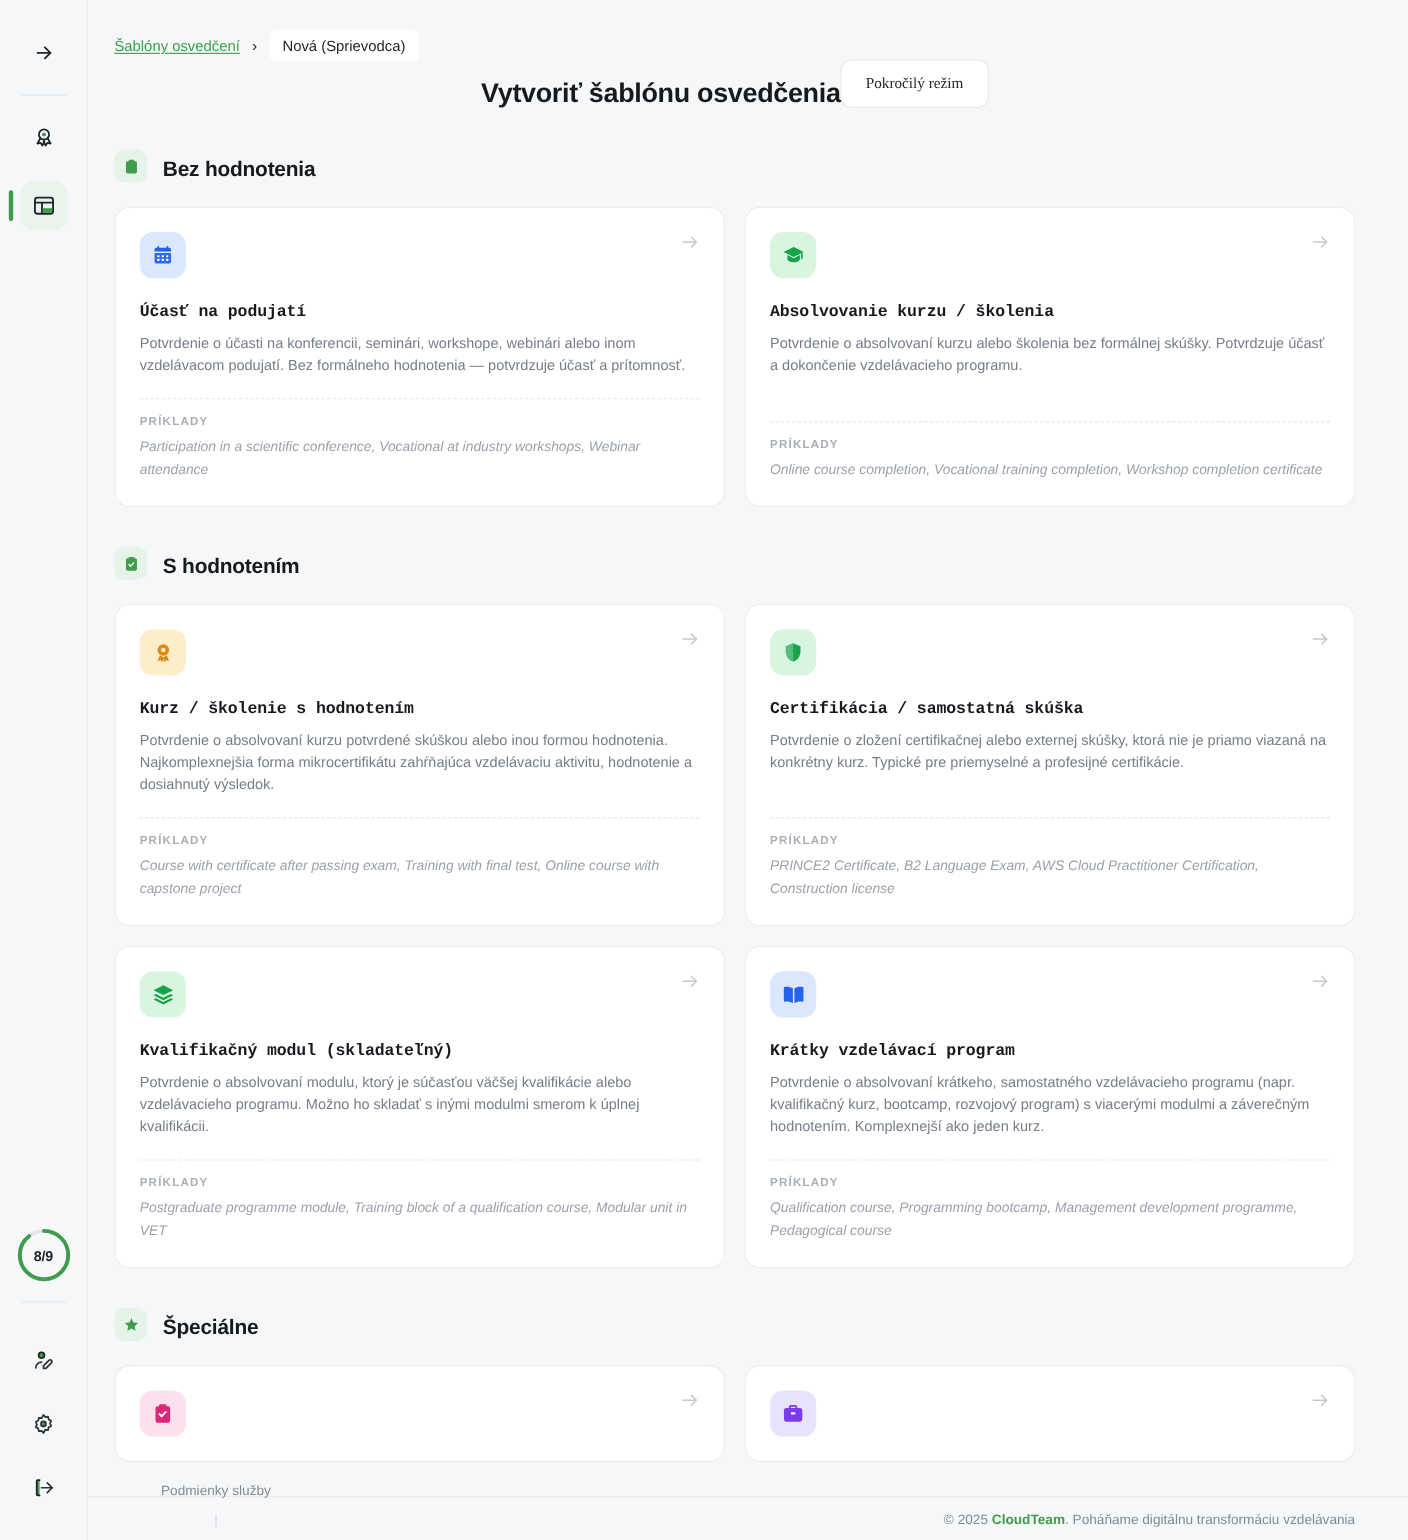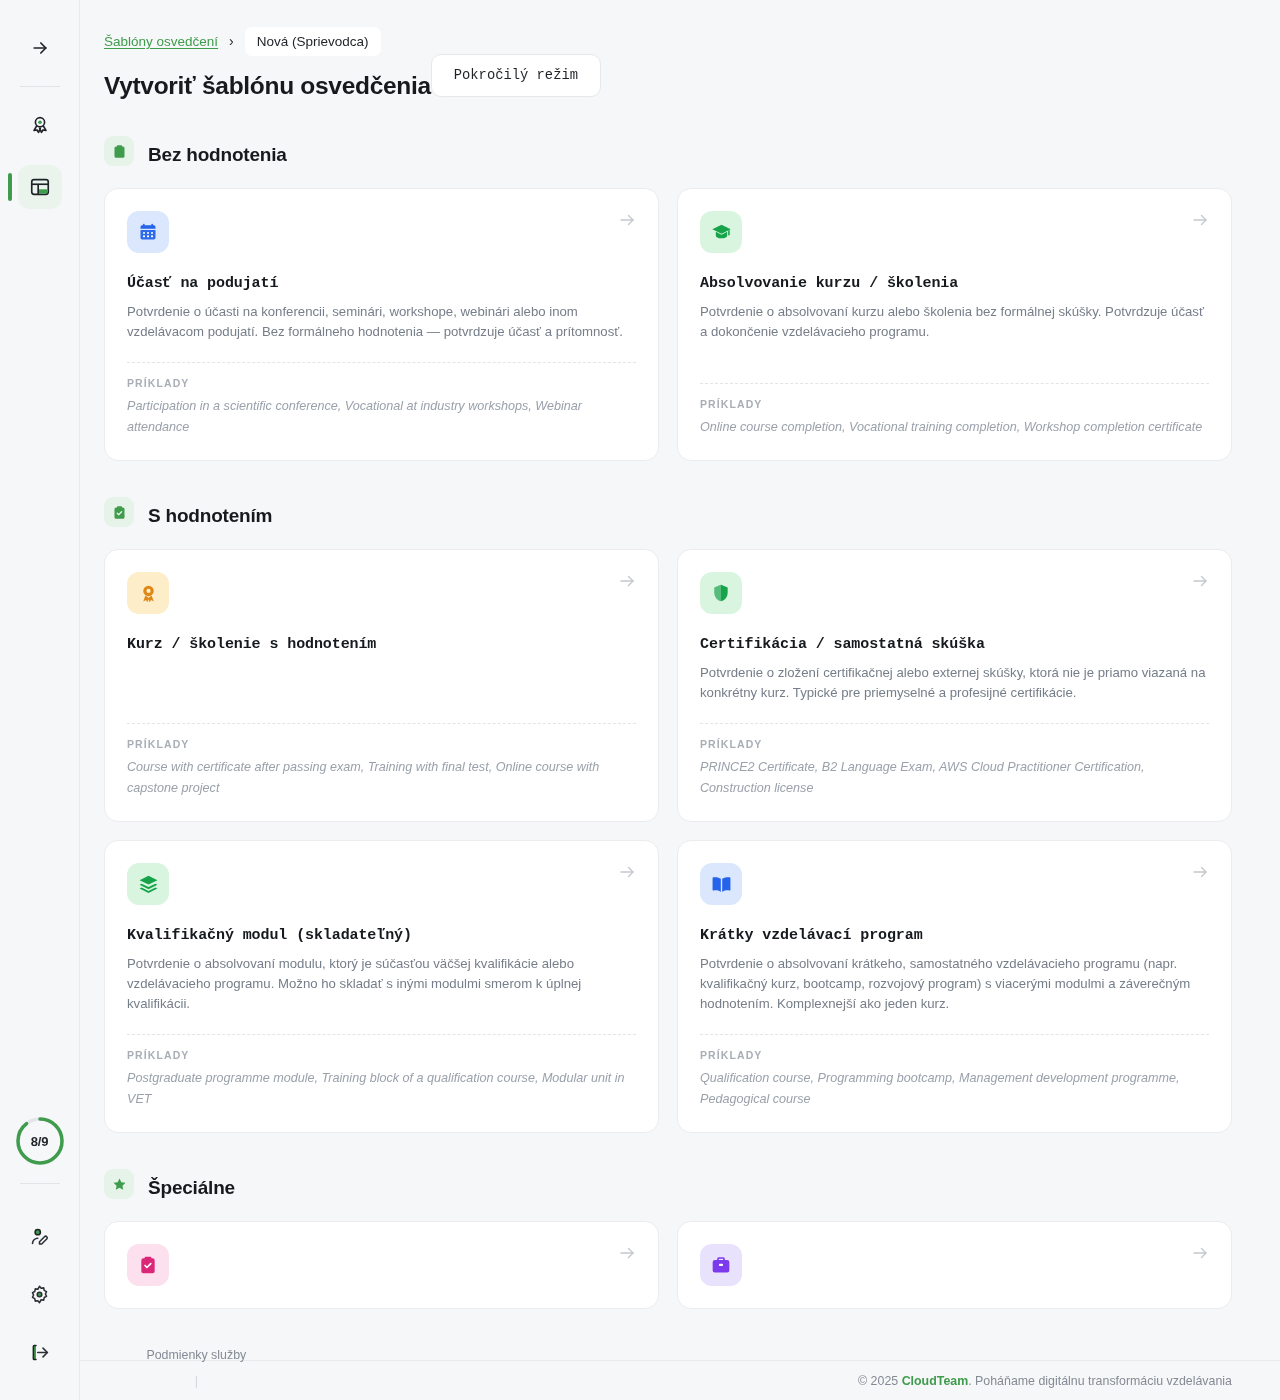--- a/index.html
+++ b/index.html
@@ -60,28 +60,28 @@
   .crumb-link {
     color: #3f9c4c; font-size: 13.5px; text-decoration: underline;
     text-underline-offset: 2px; text-decoration-thickness: 1px; cursor: pointer;
   }
   .crumb-sep { color: #24282d; font-size: 14px; padding: 0 5px; }
   .crumb-current {
     background: #ffffff; border-radius: 7px; padding: 7px 12px;
     font-size: 13.5px; color: #22262b;
   }
 
-  .title-row { display: flex; align-items: flex-start; justify-content: flex-start; margin-top: 16px; }
+  .title-row { display: flex; align-items: flex-start; justify-content: center; margin-top: 16px; }
   .page-title {
     font-size: 24.5px; font-weight: 700; color: #16191d; letter-spacing: -0.3px;
   }
   .adv-btn {
     background: #ffffff; border: 1px solid #e6e8ea; border-radius: 10px;
     padding: 13px 22px; font-size: 13.8px; color: #1f2328; cursor: pointer;
-    font-family: Liberation Mono, monospace;
+    font-family: Liberation Serif, serif;
     margin-top: -18px; white-space: nowrap;
   }
   .page-desc { margin-top: 26px; font-size: 13.8px; color: #7b838d; }
 
   
   .section { margin-top: 36px; }
   .section-head { display: flex; align-items: flex-end; gap: 14px; }
   .section-badge {
     width: 30px; height: 30px; border-radius: 9px; background: #e6f3e9;
     display: flex; align-items: center; justify-content: center; color: #3f9c4c;
@@ -305,20 +305,21 @@
                 <span class="card-icon" style="background:#fdeec9;color:#e08715;">
                   <svg width="21" height="21" viewBox="0 0 24 24" fill="currentColor">
                     <circle cx="12" cy="9" r="6"></circle>
                     <circle cx="12" cy="9" r="2.4" fill="#fdeec9"></circle>
                     <path d="M8.4 14.2 6 21l3.2-1.6L10.6 22l2-4.7z"></path>
                     <path d="M15.6 14.2 18 21l-3.2-1.6L13.4 22l-2-4.7z"></path>
                   </svg>
                 </span>
                 <div class="card-body">
                   <h3 class="card-title">Kurz / školenie s hodnotením</h3>
+                  <p class="card-desc">Potvrdenie o absolvovaní kurzu potvrdené skúškou alebo inou formou hodnotenia. Najkomplexnejšia forma mikrocertifikátu zahŕňajúca vzdelávaciu aktivitu, hodnotenie a dosiahnutý výsledok.</p>
                 </div>
                 <div class="card-sep"></div>
                 <div class="ex-label">PRÍKLADY</div>
                 <div class="ex-text">Course with certificate after passing exam, Training with final test, Online course with capstone project</div>
               </article>
               <article class="card">
                 <span class="card-arrow"><svg width="18" height="18" viewBox="0 0 24 24" fill="none" stroke="currentColor" stroke-width="1.8" stroke-linecap="round" stroke-linejoin="round">
                     <line x1="4" y1="12" x2="20" y2="12"></line>
                     <polyline points="14 6 20 12 14 18"></polyline>
                   </svg></span>

